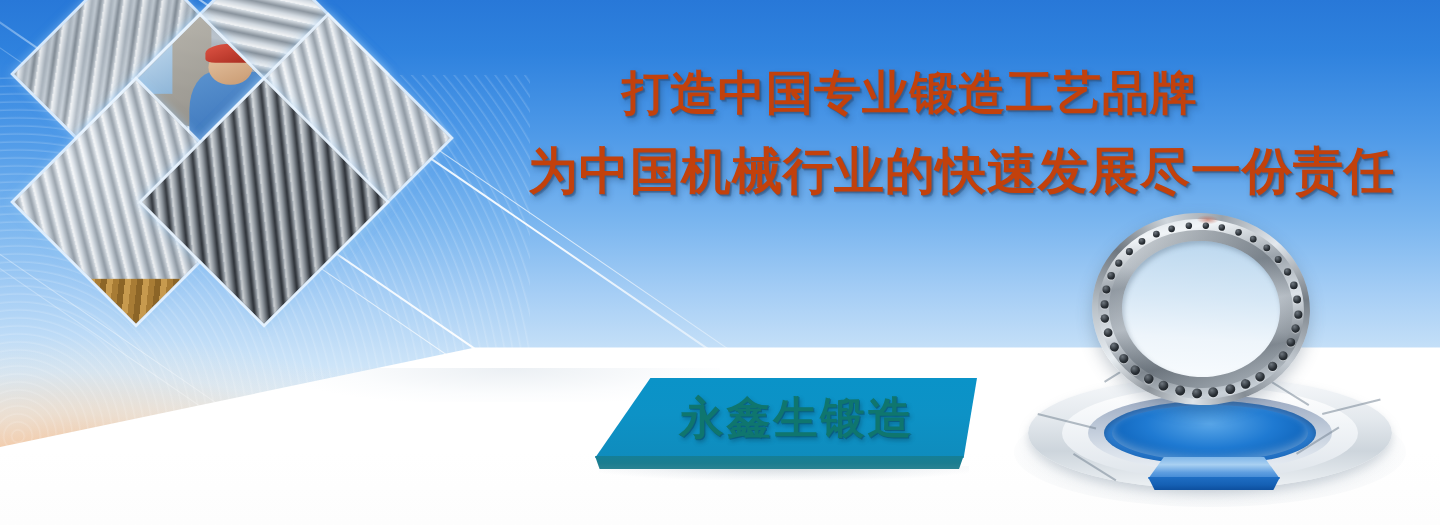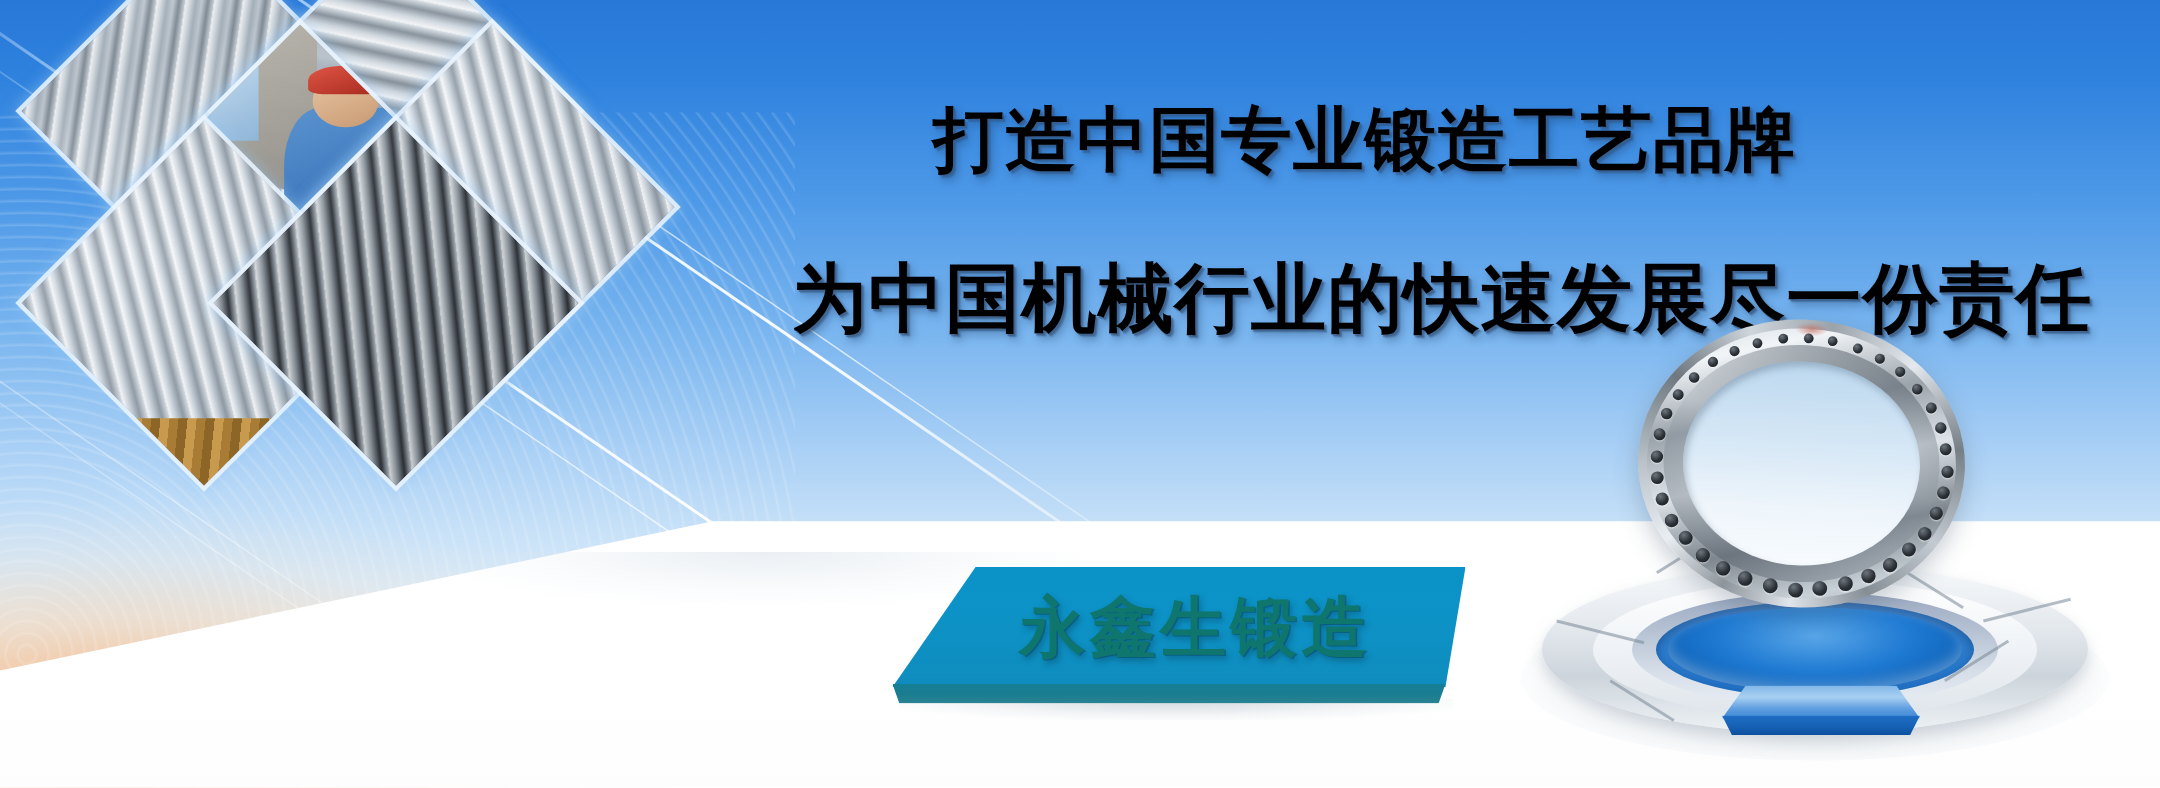--- a/index.html
+++ b/index.html
@@ -196,31 +196,31 @@
   }
   .wood {
     position:absolute; left:0; bottom:0; width:100%; height:22%;
     background: repeating-linear-gradient(96deg,
       #c79a4e 0 6px, #a87c35 6px 12px, #8c6527 12px 18px);
   }
 
   
   .headline {
     position: absolute;
-    color: #000000;
+    color: #c2410c;
     font-weight: 700;
     letter-spacing: 1px;
     white-space: nowrap;
     text-shadow:
       1px 1px 0 rgba(60,90,130,.55),
       2px 2px 1px rgba(40,70,110,.45),
       3px 4px 6px rgba(30,60,100,.38);
   }
   #line1 { left: 622px; top: 62px; font-size: 47px; }
-  #line2 { left: 528px; top: 166px; font-size: 50px; }
+  #line2 { left: 528px; top: 138px; font-size: 50px; }
 
   
   .platform { position:absolute; left: 595px; top: 378px; width: 400px; height: 100px; }
   .plat-top {
     position:absolute; left:0; top:0; width: 382px; height: 80px;
     background: linear-gradient(to bottom, #0a93c8 0%, #0d92c6 45%, #0f8cbd 100%);
     clip-path: polygon(14.5% 0%, 100% 0%, 96.5% 100%, 0% 100%);
   }
   .plat-edge {
     position:absolute; left:0; top:78px; width: 382px; height: 13px;

